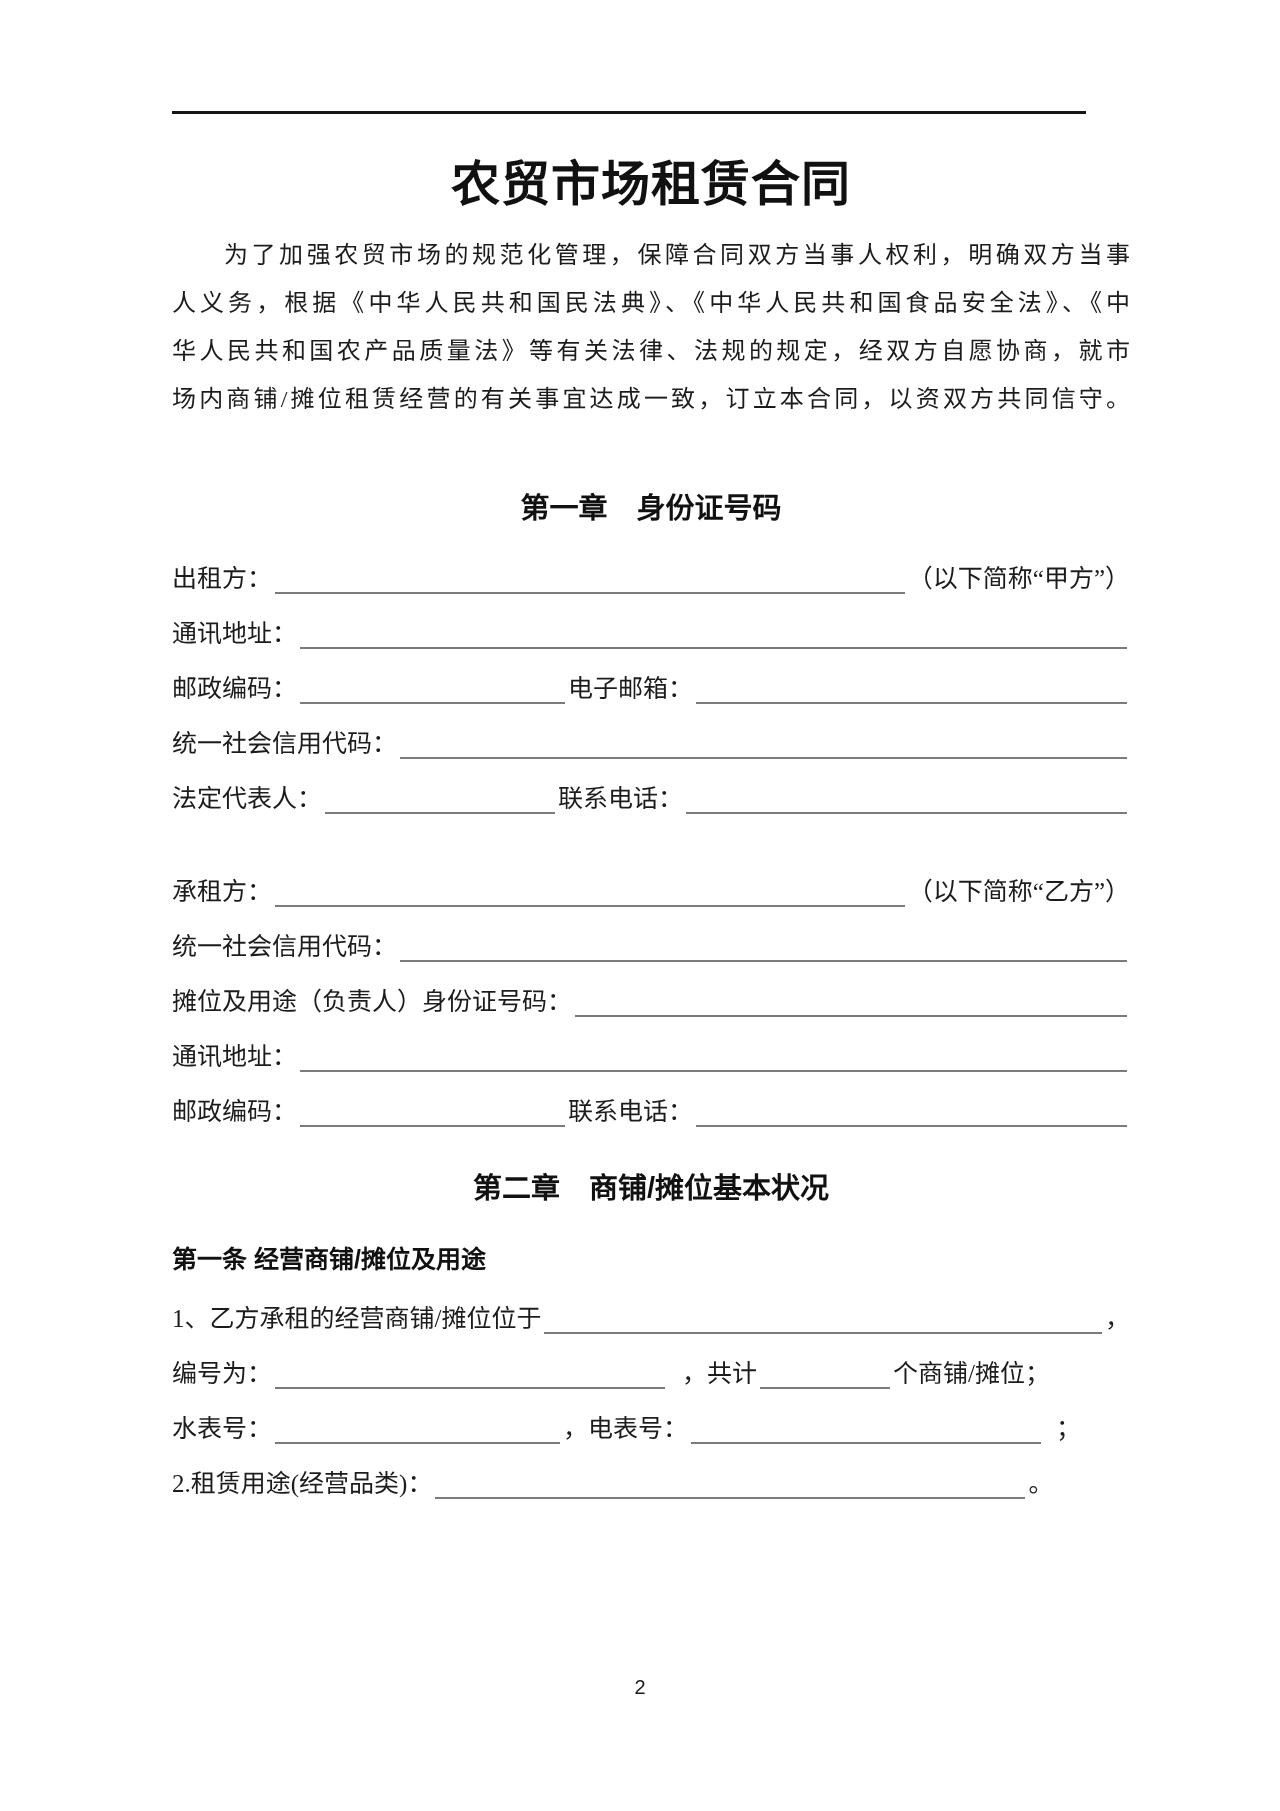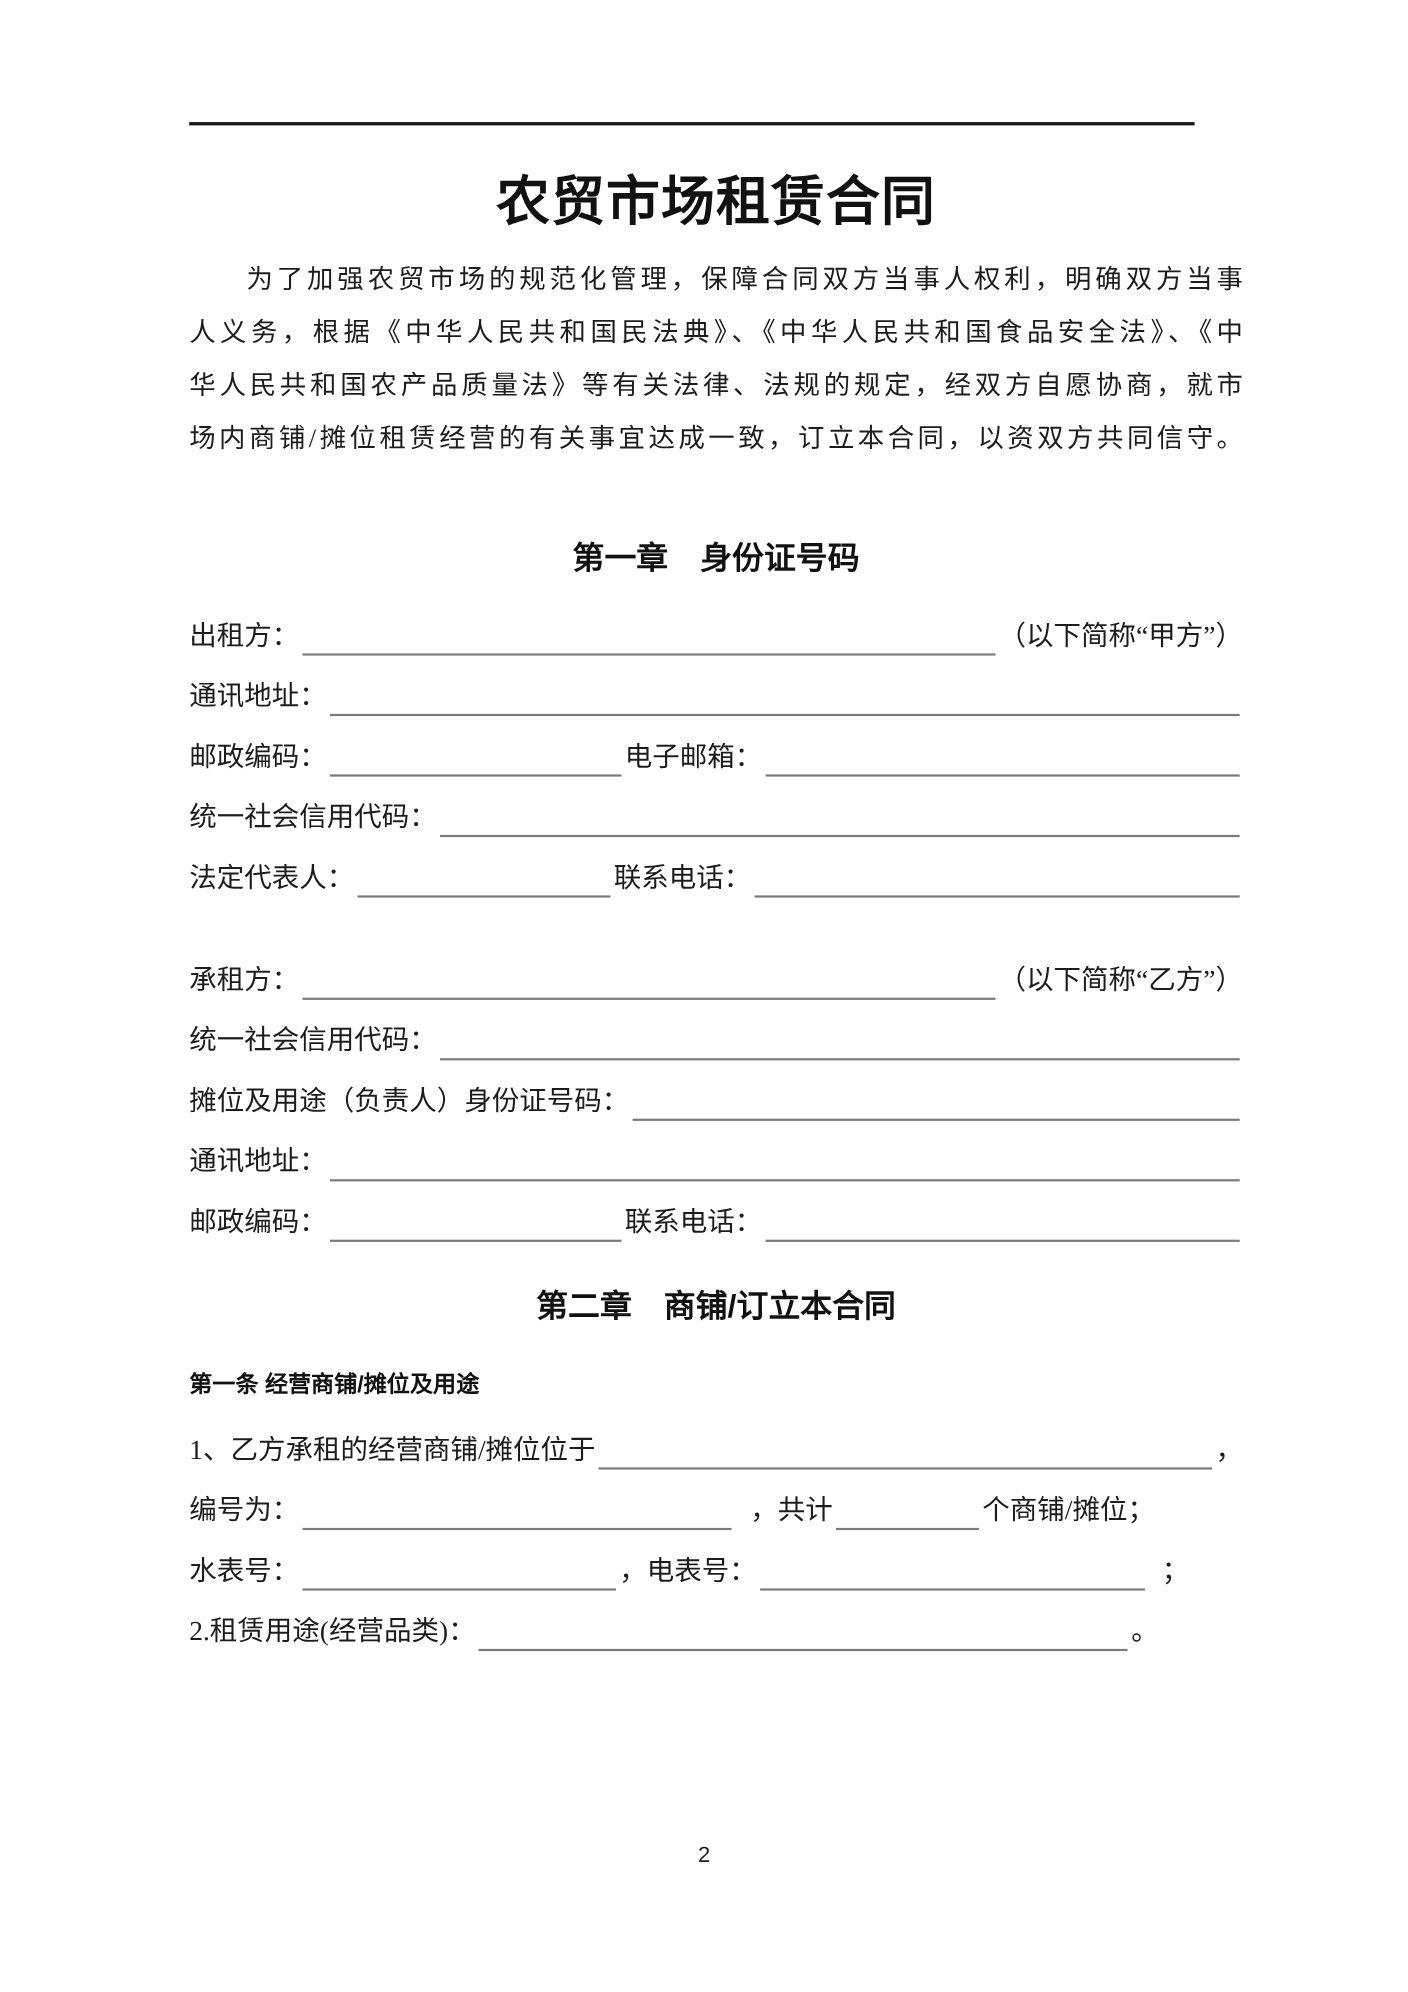--- a/index.html
+++ b/index.html
@@ -37,21 +37,21 @@
   .chap{
     font-family:"Liberation Sans","DejaVu Sans",sans-serif;
     font-size:29px;font-weight:700;
     line-height:36px;text-align:center;color:#111;
   }
   .h1{margin-top:67px;}
   .h2{margin-top:41px;}
 
   .rows{margin-top:36px;}
   .frow{
-    display:flex;align-items:flex-end;
+    display:flex;align-items:center;
     font-size:25px;line-height:34px;
     margin-bottom:21px;
   }
   .lbl{white-space:pre;}
   .blank{
     border-bottom:2px solid #7b7b7b;
     height:27px;
     margin:0 3px;
     flex:0 0 auto;
   }
@@ -63,21 +63,21 @@
   .b-285{width:285px;}
   .b-350{width:350px;}
   .b-590{width:590px;}
   .gap{margin-top:59px;}
   .ml14{margin-left:14px;}
   .ml12{margin-left:12px;}
 
   .art{
     margin-top:36px;
     font-family:"Liberation Sans","DejaVu Sans",sans-serif;
-    font-size:21px;font-weight:700;line-height:34px;color:#111;
+    font-size:25px;font-weight:700;line-height:34px;color:#111;
   }
   .c2rows{margin-top:26px;}
 
   .pagenum{
     position:absolute;left:0;right:0;top:1676px;
     text-align:center;
     font-family:"Liberation Sans","DejaVu Sans",sans-serif;
     font-size:20px;color:#1c1c1c;
   }
 </style>
@@ -154,21 +154,21 @@
 
     <div class="frow">
       <span class="lbl">邮政编码：</span>
       <span class="blank b-265"></span>
       <span class="lbl">联系电话：</span>
       <span class="blank b-flex"></span>
     </div>
 
   </div>
 
-  <div class="chap h2">第二章　商铺/订立本合同</div>
+  <div class="chap h2">第二章　商铺/摊位基本状况</div>
 
   <div class="art">第一条 经营商铺/摊位及用途</div>
 
   <div class="c2rows">
 
     <div class="frow">
       <span class="lbl">1、乙方承租的经营商铺/摊位位于</span>
       <span class="blank b-flex"></span>
       <span class="lbl">，</span>
     </div>

